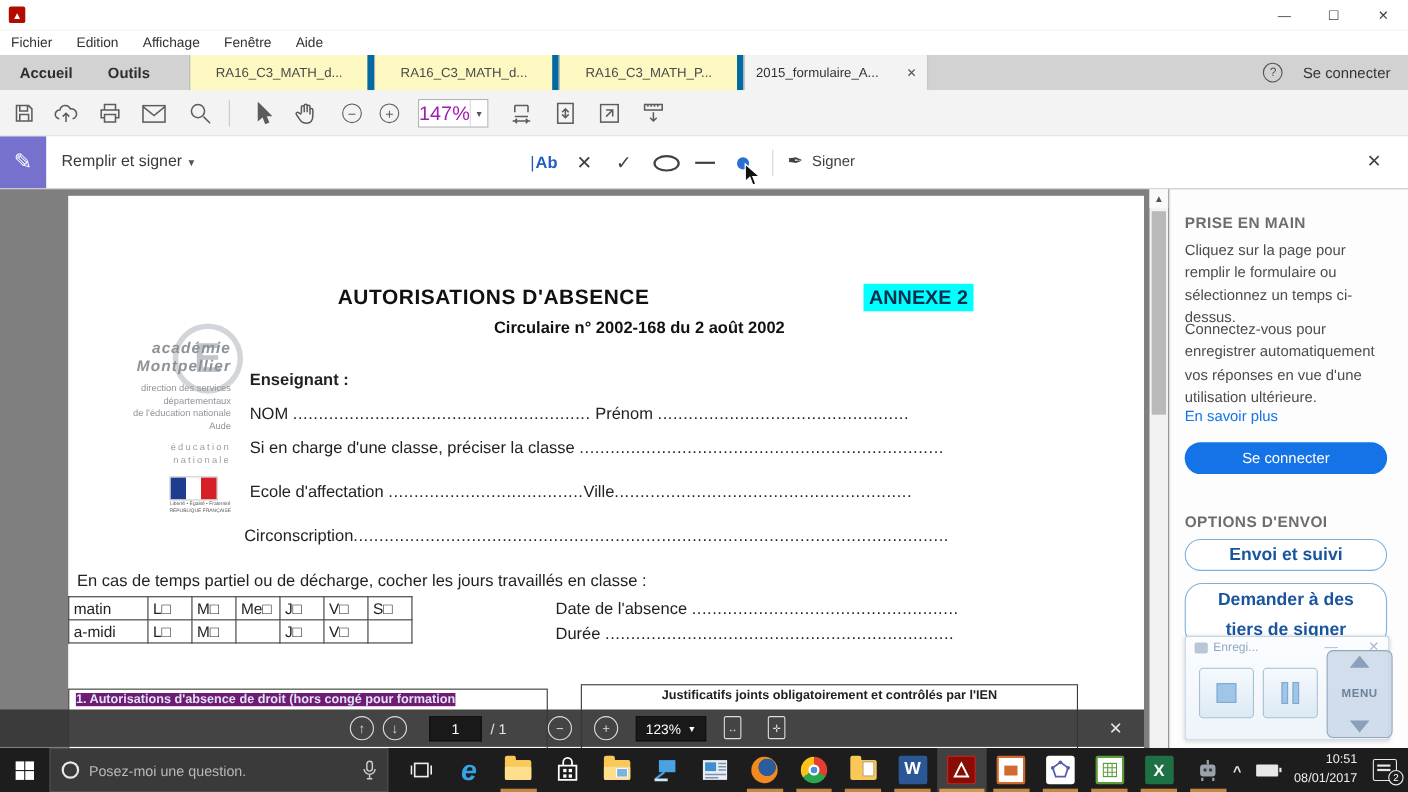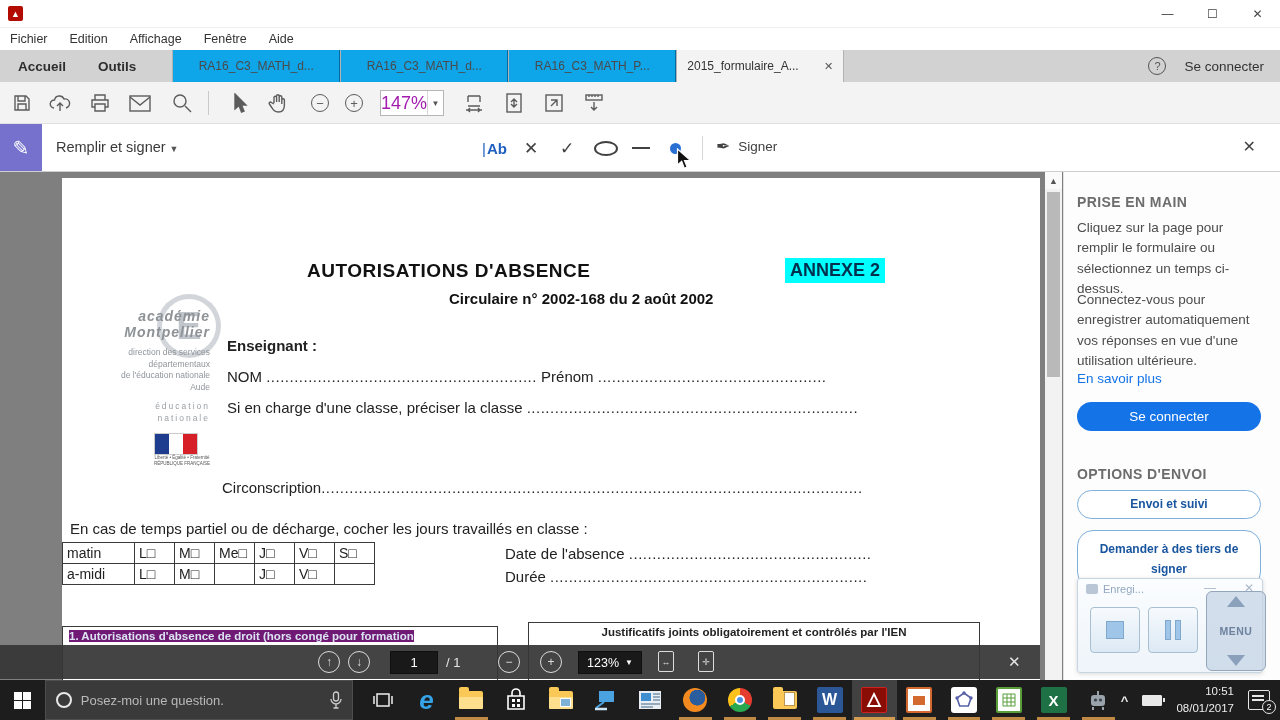--- a/index.html
+++ b/index.html
@@ -13,21 +13,21 @@
   #wincontrols { position:absolute; right:0; top:0; height:28px; display:flex; }
   #wincontrols .wbtn { width:45px; height:28px; display:flex; align-items:center; justify-content:center; font-size:12px; color:#444; }
 
   
   #menubar { height:22px; background:#fff; display:flex; align-items:center; gap:22px; padding-left:10px; }
   #menubar span { font-size:12.5px; color:#333; }
 
   
   #tabbar { height:32px; background:#d2d2d2; display:flex; align-items:stretch; position:relative; }
   .navtab { display:flex; align-items:center; padding:0 16px; font-size:13.5px; color:#2e2e2e; font-weight:bold; }
-  .doctab { width:168px; background:#0ea5e9; border-left:1px solid #b3b3b3; border-right:1px solid #0369a1; display:flex; align-items:center; justify-content:center; font-size:12px; color:#4a4a4a; }
+  .doctab { width:168px; background:#fef9c3; border-left:1px solid #b3b3b3; border-right:6px solid #0369a1; display:flex; align-items:center; justify-content:center; font-size:12px; color:#4a4a4a; }
   .doctab.active { background:#f3f3f3; border-right:1px solid #b3b3b3; color:#333; justify-content:space-between; padding:0 10px; }
   .doctab .closex { font-size:11px; color:#555; margin-left:8px; }
   #tab-right { position:absolute; right:0; top:0; height:32px; display:flex; align-items:center; gap:18px; padding-right:16px; }
   #help-circle { width:18px; height:18px; border:1.5px solid #555; border-radius:50%; font-size:11px; color:#555; display:flex; align-items:center; justify-content:center;}
   #signin-top { font-size:13.5px; color:#333; }
 
   
   #toolbar { height:42px; background:#f3f3f3; position:relative; border-bottom:1px solid #e0e0e0; }
   .tbi { position:absolute; top:7px; width:28px; height:28px; display:flex; align-items:center; justify-content:center; color:#5c5c5c; }
   .tbi svg { stroke:#5c5c5c; fill:none; stroke-width:1.4; }
@@ -93,21 +93,21 @@
   #pb-pagebox { left:390px; width:48px; height:23px; background:#191919; border:1px solid #101010; color:#fff; font-size:13px; display:flex; align-items:center; justify-content:center; }
   #pb-zoombox { left:578px; width:64px; height:23px; background:#191919; border:1px solid #101010; color:#fff; font-size:12.5px; display:flex; align-items:center; justify-content:center; gap:6px; }
   .pbicon { width:16px; height:21px; border:1.5px solid #dcdcdc; border-radius:2px; display:flex; align-items:center; justify-content:center; font-size:9px; color:#dcdcdc;}
 
   
   #sidepanel { position:absolute; left:1063px; top:0; width:217px; height:508px; background:#fdfdfd; border-left:1px solid #e2e2e2; }
   #sp-h1, #sp-h2 { position:absolute; left:13px; font-size:14px; font-weight:bold; color:#6d6d6d; letter-spacing:.4px; }
   .sp-p { position:absolute; left:13px; width:190px; font-size:13.5px; color:#4c4c4c; line-height:1.5; }
   #sp-link { position:absolute; left:13px; font-size:13.5px; color:#1473e6; }
   #sp-signin { position:absolute; left:13px; width:184px; height:29px; background:#1473e6; border-radius:15px; color:#fff; font-size:13.5px; display:flex; align-items:center; justify-content:center; }
-  .sp-outline { position:absolute; left:13px; width:184px; background:#fff; border:1.5px solid #7fb0dc; border-radius:16px; color:#19559e; font-weight:bold; font-size:12px; display:flex; align-items:center; justify-content:center; text-align:center; line-height:1.7; }
+  .sp-outline { position:absolute; left:13px; width:184px; background:#fff; border:1.5px solid #7fb0dc; border-radius:16px; color:#19559e; font-weight:bold; font-size:16px; display:flex; align-items:center; justify-content:center; text-align:center; line-height:1.7; }
 
   
   #recorder { position:absolute; left:1077px; top:406px; width:186px; height:95px; background:linear-gradient(#fbfdff,#eef4fa); border:1px solid #c7d4e2; border-radius:3px; box-shadow:0 1px 4px rgba(0,0,0,.15); }
   #rec-title { position:absolute; left:8px; top:4px; font-size:11px; color:#93a7c0; display:flex; gap:5px; align-items:center;}
   #rec-title .ricon { width:12px; height:10px; background:#b9c6d6; border-radius:2px; }
   #rec-min { position:absolute; right:46px; top:2px; color:#aab8c8; font-size:12px; }
   #rec-close { position:absolute; right:8px; top:2px; color:#aab8c8; font-size:12px; }
   .recbtn { position:absolute; top:28px; width:50px; height:46px; background:linear-gradient(#f6fafd,#dcE9f4); border:1px solid #a8bfd2; border-radius:4px; display:flex; align-items:center; justify-content:center; }
   #rec-stop i { display:block; width:18px; height:18px; background:#9fc6e8; border:1px solid #7fa8cc; }
   #rec-pause i, #rec-pause b { display:inline-block; width:6px; height:20px; background:#9fc6e8; border:1px solid #7fa8cc; margin:0 2px;}
@@ -312,20 +312,23 @@
 
     <div class="dfield" style="left:165px; top:190px; width:600px;">
       <span>NOM</span> <span class="dots">..........................................................</span>
       <span>Prénom</span> <span class="dots">....................................................</span>
     </div>
 
     <div class="dfield" style="left:165px; top:221px; width:650px;">
       <span>Si en charge d'une classe, préciser la classe</span> <span class="dots">.......................................................................</span>
     </div>
 
+    <div class="dfield" style="left:165px; top:261px; width:640px;">
+      <span>Ecole d'affectation</span> <span class="dots">......................................</span><span>Ville</span><span class="dots">..........................................................</span>
+    </div>
 
     <div class="dfield" style="left:160px; top:301px; width:640px;">
       <span>Circonscription</span><span class="dots">...............................................................................................................................</span>
     </div>
 
     <div class="dfield" style="left:8px; top:342px;">En cas de temps partiel ou de décharge, cocher les jours travaillés en classe :</div>
 
     <table id="dtable">
       <tbody>
           <tr>

